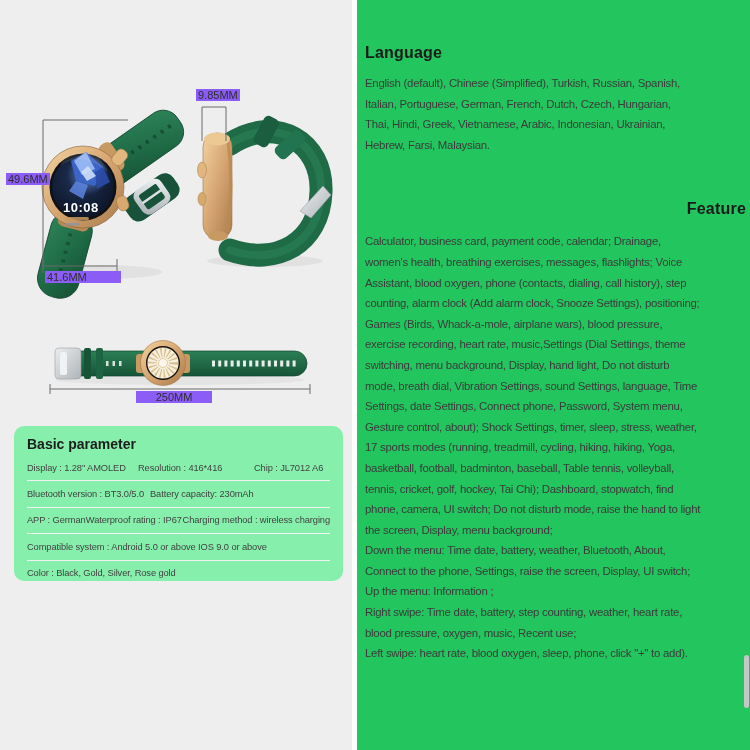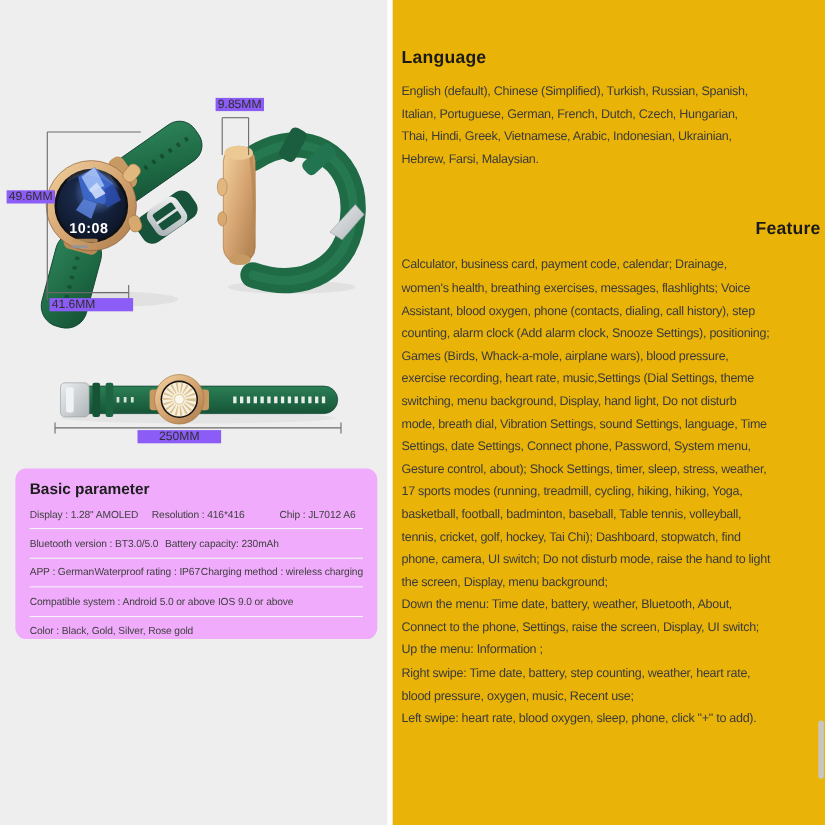--- a/index.html
+++ b/index.html
@@ -1,36 +1,36 @@
 <!DOCTYPE html>
 <html><head>
 <meta charset="utf-8">
 <style>
   html,body{margin:0;padding:0;}
   body{font-family:"Liberation Sans","DejaVu Sans",sans-serif;}
   #stage{position:relative;width:750px;height:750px;background:#eeeeee;overflow:hidden;}
 
   
   .gap-strip{position:absolute;left:352px;top:0;width:5px;height:750px;background:#ffffff;}
-  .right-panel{position:absolute;left:357px;top:0;width:393px;height:750px;background:#eab308;box-sizing:border-box;padding:44px 4px 0 8px;}
+  .right-panel{position:absolute;left:357px;top:0;width:393px;height:750px;background:#22c55e;box-sizing:border-box;padding:44px 4px 0 8px;}
   .section-title{font-size:16px;font-weight:bold;color:#1a1a1a;margin:0 0 11px 0;letter-spacing:.2px;}
   .section-title.feature{margin-top:45px;margin-bottom:13px;text-align:right;}
   .text-lines{font-size:11.4px;line-height:20.6px;color:#3b3b3b;white-space:pre;letter-spacing:-0.25px;}
   .swipe-lines{}
   .scroll-thumb{position:absolute;left:744px;top:655px;width:5px;height:53px;background:#c6c6c8;border-radius:3px;}
 
   
   .dim-label{position:absolute;font-size:11px;color:#2e2e2e;font-weight:500;background:#8b5cf6;padding:0 2px;}
   .dim-thickness{left:196px;top:89px;}
   .dim-height{left:6px;top:173px;}
   .dim-width{left:45px;top:271px;width:72px;text-align:left;}
-  .dim-length{left:125px;top:391px;width:72px;text-align:center;}
+  .dim-length{left:136px;top:391px;width:72px;text-align:center;}
 
   
-  .param-panel{position:absolute;left:14px;top:426px;width:329px;height:155px;background:#f0abfc;border-radius:10px;box-sizing:border-box;padding:10px 13px;}
+  .param-panel{position:absolute;left:14px;top:426px;width:329px;height:155px;background:#86efac;border-radius:10px;box-sizing:border-box;padding:10px 13px;}
   .param-title{font-size:14px;font-weight:bold;color:#1d1d1d;margin:0 0 3px 0;}
   .param-row{display:flex;align-items:center;height:25.4px;font-size:9.3px;color:#424242;letter-spacing:-0.1px;border-top:1px solid #f3f3f5;}
   .param-row.first{border-top:none;}
   .param-row .cell{white-space:nowrap;overflow:visible;}
   .r1 .c0{width:111px;} .r1 .c1{width:116px;}
   .r2 .c0{width:123px;}
   .r3 .c0{width:59px;} .r3 .c1{width:97px;}
 
   svg{display:block;}
 </style>

